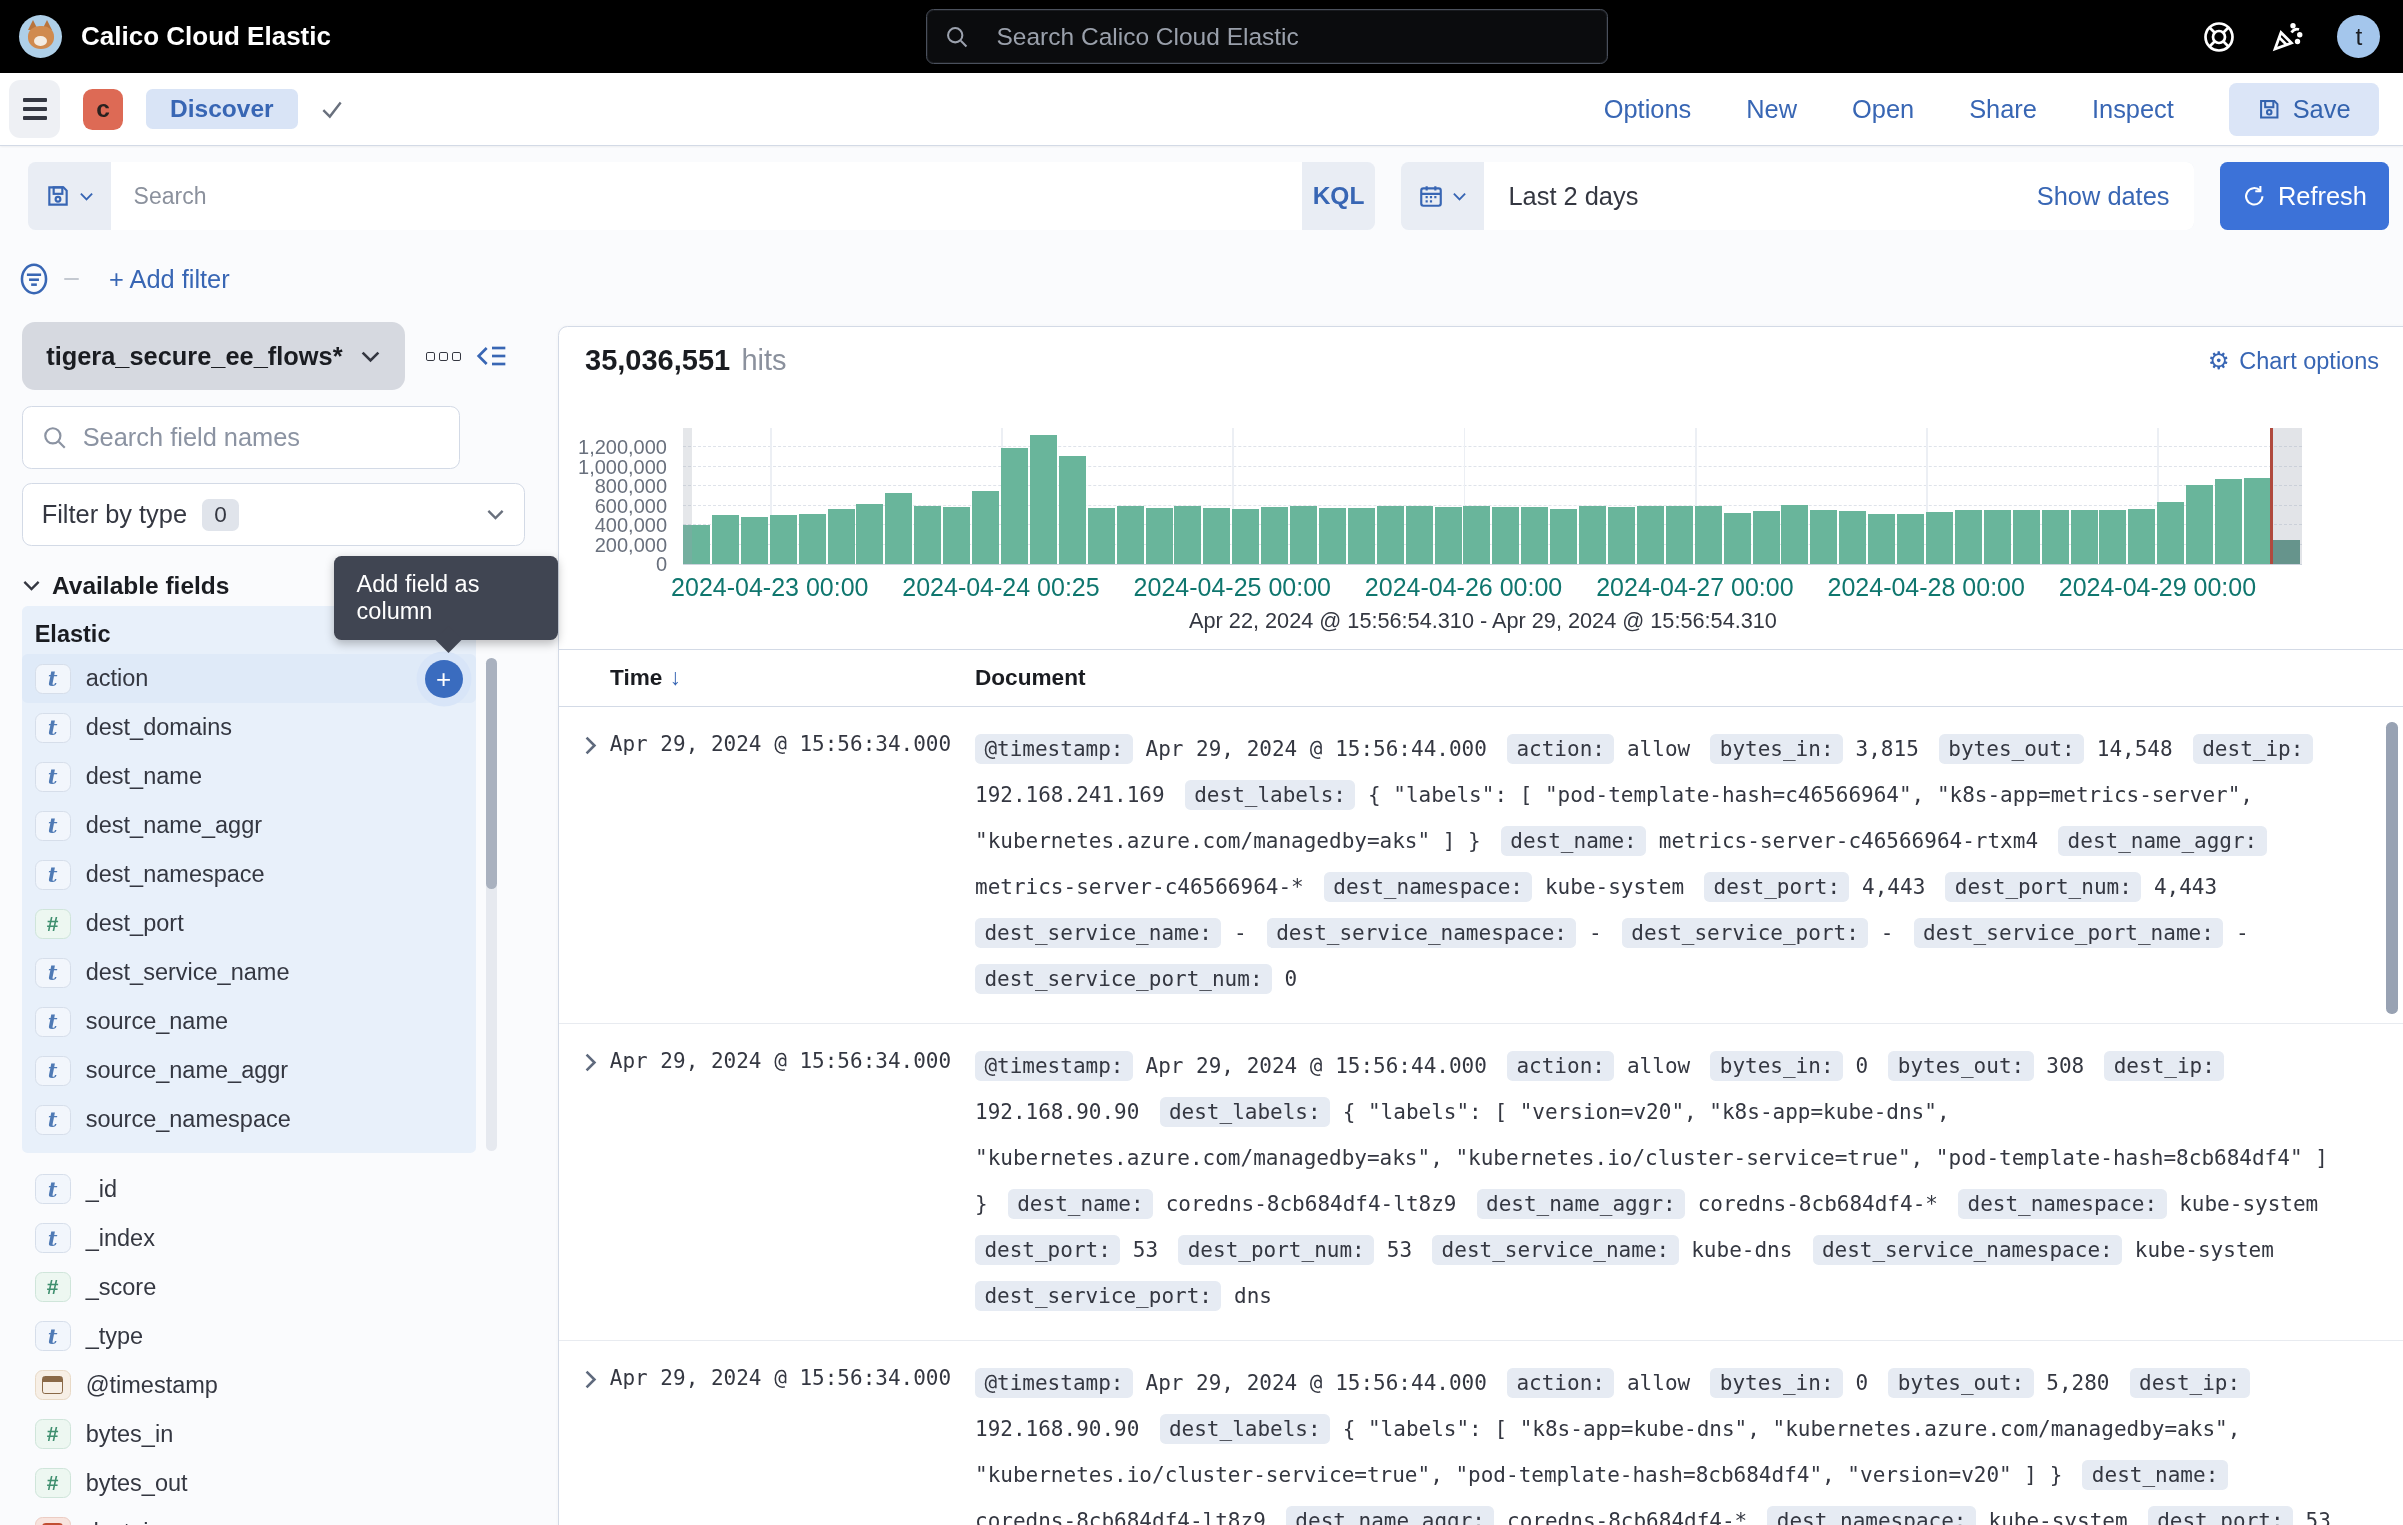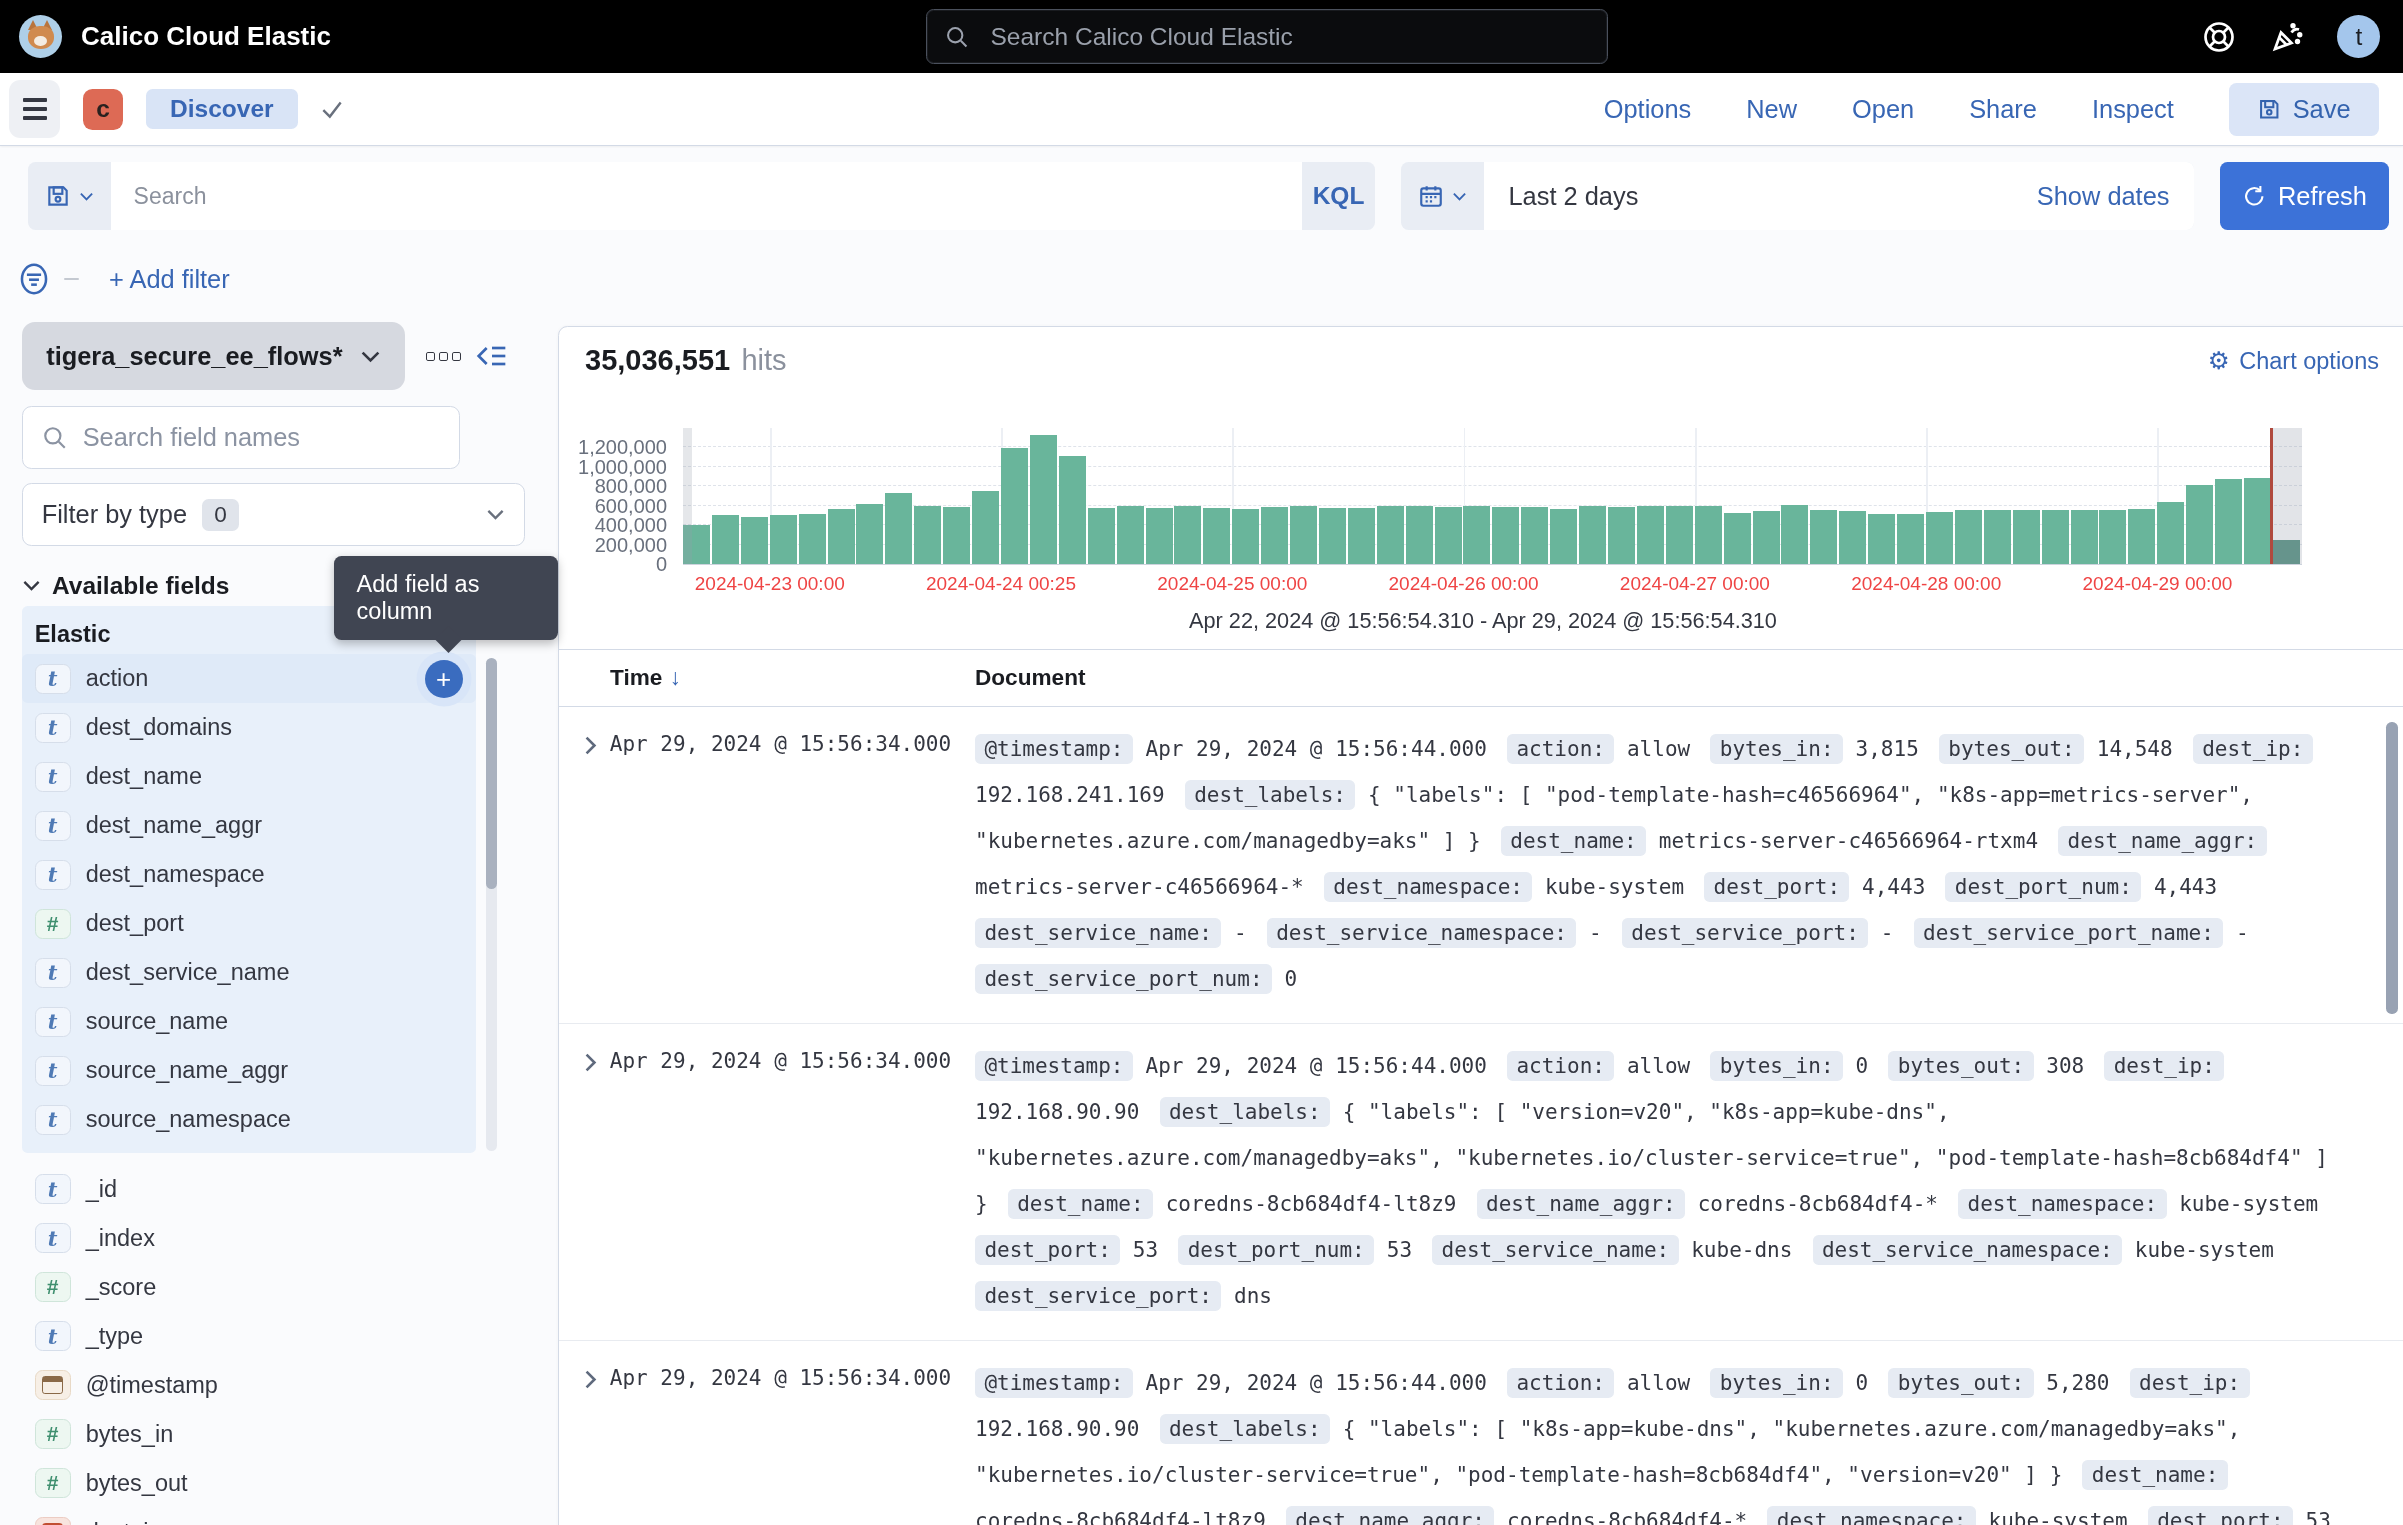--- a/index.html
+++ b/index.html
@@ -10,21 +10,21 @@
   
   .top-header { position:relative; height:73px; background:#000; display:flex; align-items:center; }
   .logo { width:43px; height:43px; border-radius:50%; margin-left:19px; background:#aecfe8; position:relative; overflow:hidden; flex:0 0 auto; }
   .logo .cat-head { position:absolute; left:8.5px; top:11.3px; width:26px; height:22.6px; background:#d08a4e; border-radius:45% 45% 50% 50%; }
   .logo .ear1,.logo .ear2 { position:absolute; top:4.7px; width:0; height:0; border-left:5.6px solid transparent; border-right:5.6px solid transparent; border-bottom:10.4px solid #b9743c; }
   .logo .ear1{ left:9.4px } .logo .ear2{ left:22.6px }
   .logo .muzzle { position:absolute; left:15px; top:21px; width:13px; height:10.4px; background:#f4ece2; border-radius:50%; }
   .app-title { color:#fff; font-size:26px; font-weight:bold; margin-left:19px; }
   .hdr-search { position:absolute; left:927px; top:10.4px; width:680px; height:53px; border:0.9px solid #53596633; outline:0.9px solid #4a505c; border-radius:6.6px; display:flex; align-items:center; padding:0 17px; background:#0b0c0e; }
   .hdr-search svg { flex:0 0 auto; }
-  .hdr-search .ph { color:#9aa0ab; font-size:24.5px; margin-left:21px; }
+  .hdr-search .ph { color:#9aa0ab; font-size:24.5px; margin-left:27px; }
   .hdr-right { position:absolute; right:22.6px; top:0; height:73px; display:flex; align-items:center; gap:32px; }
   .hdr-icon-btn { background:none; border:none; cursor:pointer; display:flex; align-items:center; }
   .avatar { width:43px; height:43px; border-radius:50%; background:#a4c6ec; color:#1b1d22; font-size:24.5px; display:flex; align-items:center; justify-content:center; border:none; cursor:pointer; }
 
   
   .toolbar { height:73px; background:#fff; display:flex; align-items:center; border-bottom:0.9px solid #d3dae6; box-shadow:0 0.9px 1.9px rgba(0,0,0,.05); position:relative; z-index:5; }
   .hamburger { width:51px; height:58px; border:none; border-radius:11.3px; background:#eef0f4; margin-left:9.4px; display:flex; flex-direction:column; justify-content:center; align-items:center; gap:5.6px; cursor:pointer; }
   .hamburger i { display:block; width:24.5px; height:3.3px; background:#343741; border-radius:0.9px; }
   .space-badge { width:40px; height:41px; border-radius:9.4px; background:#dd6a55; color:#29211f; font-size:24.5px; font-weight:bold; display:flex; align-items:center; justify-content:center; margin-left:22.6px; border:none; cursor:pointer; }
   .app-pill { height:40px; padding:0 24.5px; margin-left:22.6px; border:none; border-radius:6.6px; background:#d9e4f6; color:#3866b4; font-size:24.5px; font-weight:600; cursor:pointer; }
@@ -104,21 +104,21 @@
   .yaxis { position:absolute; left:-121px; top:0; bottom:0; width:105px; }
   .ytick { position:absolute; right:0; transform:translateY(50%); font-size:20px; color:#69707d; }
   .hgrid { position:absolute; left:0; right:0; border-top:1.9px dashed #dfe3ea; }
   .vgrid { position:absolute; top:0; bottom:0; width:1.9px; background:#eceff4; }
   .bars { position:absolute; inset:0; display:flex; align-items:flex-end; }
   .bar { flex:1; background:#69b59b; margin-right:1.9px; }
   .bar-last { background:#549180; }
   .band-left { position:absolute; left:0; top:0; bottom:0; width:9.4px; background:rgba(152,158,171,.25); }
   .band-right { position:absolute; left:98.05%; right:0; top:0; bottom:0; background:rgba(152,158,171,.28); border-left:3.8px solid #b04a3e; }
   .xlabels { position:relative; margin:7.5px 105px 0 124px; height:30px; }
-  .xlab { position:absolute; transform:translateX(-50%); font-size:19px; color:#ef4444; white-space:nowrap; }
+  .xlab { position:absolute; transform:translateX(-50%); font-size:25px; color:#0f766e; white-space:nowrap; }
   .chart-caption { text-align:center; font-size:21.7px; color:#343741; margin-top:5.6px; }
 
   .thead { margin-top:15px; height:58px; border-top:1.9px solid #d3dae6; border-bottom:1.9px solid #d3dae6; display:flex; align-items:center; }
   .th-exp { width:51px; }
   .th-time { width:365px; font-size:22.6px; font-weight:bold; color:#1a1c21; display:flex; align-items:center; gap:7.5px; }
   .sort-arrow { color:#3866b4; font-size:22.6px; cursor:pointer; }
   .th-doc { font-size:22.6px; font-weight:bold; color:#1a1c21; }
 
   .rows {}
   .trow { display:flex; align-items:flex-start; border-bottom:1.9px solid #e8ebf0; padding:19px 0 21px; }

